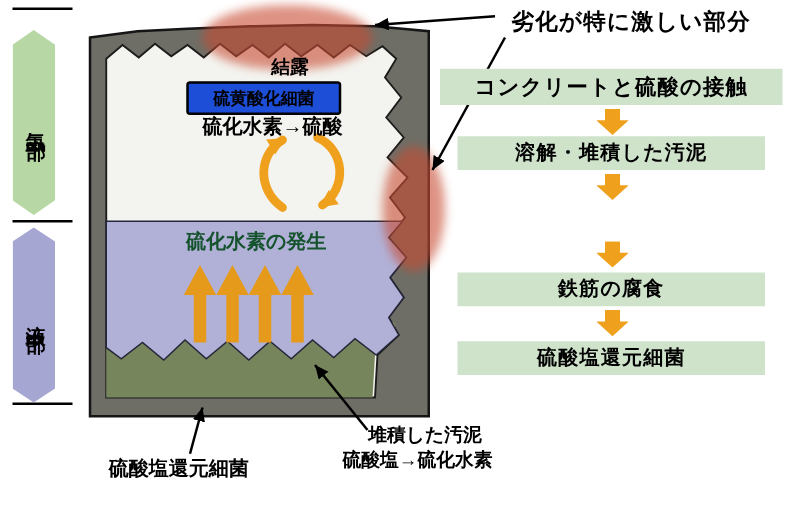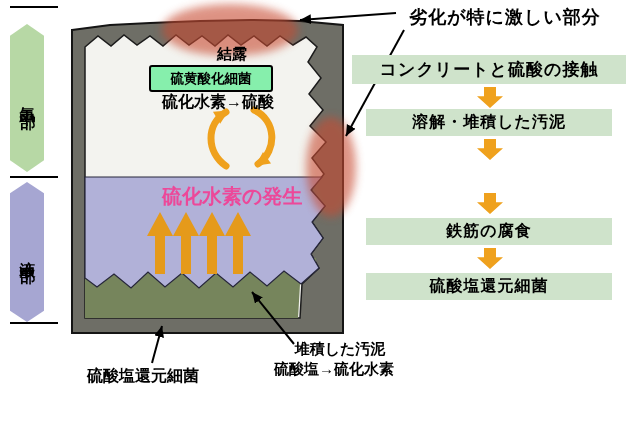--- a/index.html
+++ b/index.html
@@ -1,19 +1,19 @@
 <!DOCTYPE html>
 <html><head>
 <meta charset="utf-8">
 <style>
   html,body{margin:0;padding:0;background:#fff;font-family:"Liberation Sans","DejaVu Sans",sans-serif;}
   .stage{position:relative;width:628px;height:423px;background:#fff;overflow:hidden;}
   .stage svg{position:absolute;left:0;top:0;}
   .lbl{position:absolute;font-weight:bold;color:#000;text-align:center;line-height:1.15;white-space:nowrap;}
-  .whitebox{position:absolute;background:#86efac;border:2px solid #000;border-radius:3px;font-weight:bold;
+  .whitebox{position:absolute;background:#1d4ed8;border:2px solid #000;border-radius:3px;font-weight:bold;
             display:flex;align-items:center;justify-content:center;color:#000;white-space:nowrap;}
   .flow-box{position:absolute;background:#cfe3cb;display:flex;align-items:center;justify-content:center;
             font-weight:bold;color:#000;letter-spacing:1px;white-space:nowrap;}
   .down-arrow{position:absolute;width:26px;height:21px;background:#efa11d;
               clip-path:polygon(27% 0,73% 0,73% 44%,100% 44%,50% 100%,0 44%,27% 44%);}
   .zone-band{position:absolute;width:34px;display:flex;align-items:center;justify-content:center;
              clip-path:polygon(50% 0,100% 8%,100% 92%,50% 100%,0 92%,0 8%);}
   .zone-band span{writing-mode:vertical-rl;text-orientation:upright;font-weight:bold;font-size:16px;
                   letter-spacing:3px;color:#000;}
 </style>
@@ -81,21 +81,21 @@
   <div class="zone-band" style="left:10px;top:182px;height:140px;background:#a6a6d2;">
     <span>液中部</span>
   </div>
 
   <div class="lbl" style="left:202px;top:45px;width:60px;font-size:15px;">結露</div>
 
   <div class="whitebox" style="left:149px;top:65px;width:120px;height:23px;font-size:13.5px;">硫黄酸化細菌</div>
 
   <div class="lbl" style="left:146px;top:93px;width:144px;font-size:16px;">硫化水素→硫酸</div>
 
-  <div class="lbl" style="left:162px;top:185px;width:132px;font-size:20px;color:#ec4899;">硫化水素の発生</div>
+  <div class="lbl" style="left:139px;top:185px;width:132px;font-size:16px;color:#14532d;">硫化水素の発生</div>
 
   <div class="lbl" style="left:58px;top:367px;width:170px;font-size:16px;">硫酸塩還元細菌</div>
 
   <div class="lbl" style="left:278px;top:340px;width:124px;font-size:15px;">堆積した汚泥</div>
 
   <div class="lbl" style="left:258px;top:360px;width:152px;font-size:15px;">硫酸塩→硫化水素</div>
 
 
   <div class="lbl" style="left:384px;top:7px;width:242px;font-size:18px;letter-spacing:1px;">劣化が特に激しい部分</div>
 

